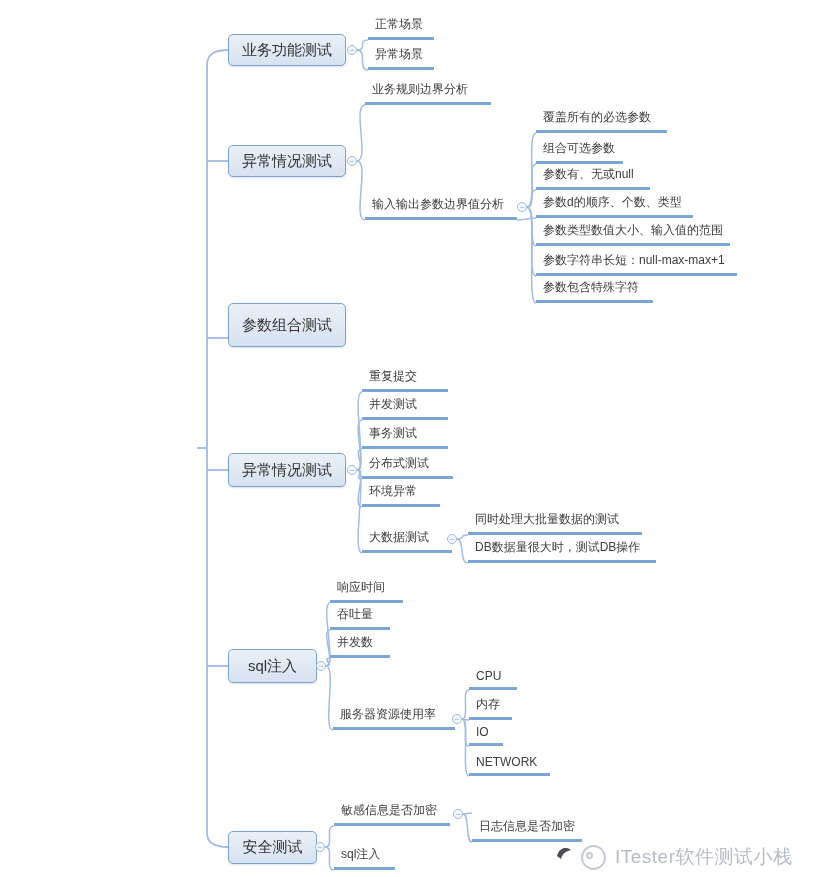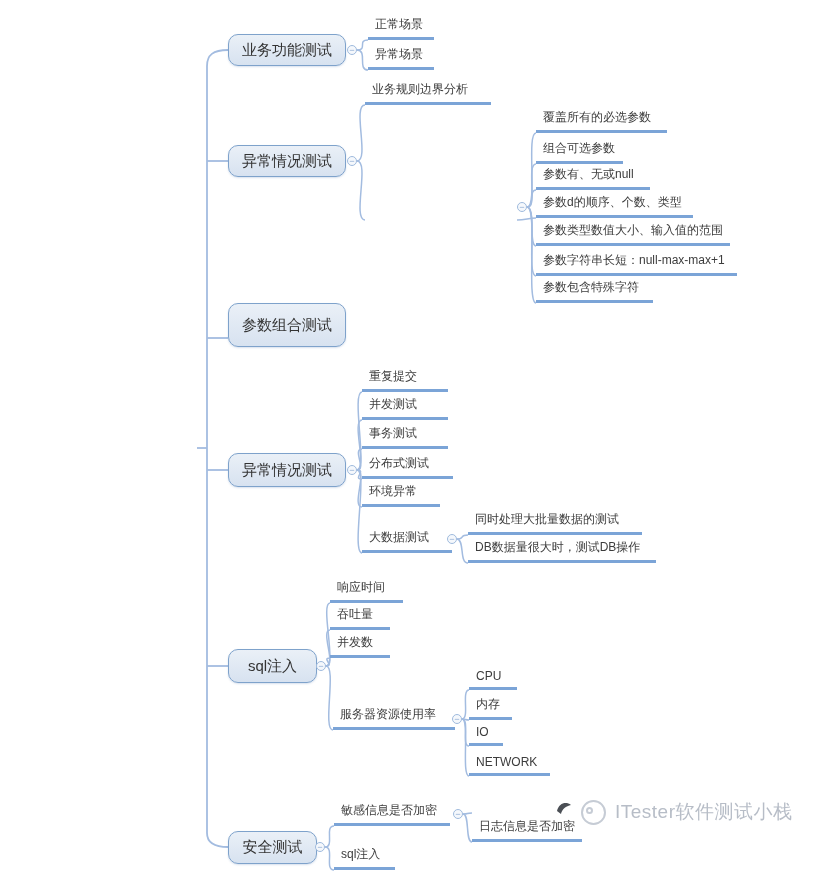--- a/index.html
+++ b/index.html
@@ -4,21 +4,21 @@
 <style>
   html,body{margin:0;padding:0;background:#ffffff;}
   .canvas{
     position:relative;width:814px;height:877px;background:#ffffff;overflow:hidden;
     font-family:"Liberation Sans","DejaVu Sans",sans-serif;
   }
   .wires{position:absolute;left:0;top:0;width:814px;height:877px;}
   .box{
     position:absolute;box-sizing:border-box;
     background:linear-gradient(180deg,#eaf0f7 0%,#d7e2f0 100%);
-    border:1.5px solid #7ea2cb;border-radius:10px;
+    border:1.5px solid #7ea2cb;border-radius:5px;
     display:flex;align-items:center;justify-content:center;
     font-size:15px;color:#333;white-space:nowrap;
     box-shadow:0 1px 2px rgba(110,145,190,.28);
     cursor:default;
   }
   .root-box{
     border:3.5px solid #5e8ac1;border-radius:11px;
     font-size:22px;font-weight:bold;color:#2e2e2e;
     background:linear-gradient(180deg,#eaf0f7 0%,#d3dfee 100%);
   }
@@ -30,21 +30,21 @@
     font-size:12px;color:#3c3c3c;white-space:nowrap;
   }
   .toggle{
     position:absolute;width:10px;height:10px;box-sizing:border-box;
     border:1px solid #9fbadd;border-radius:50%;background:#f5f8fc;
     color:#8aa8d0;font-size:9px;line-height:7px;
     display:flex;align-items:center;justify-content:center;
     cursor:pointer;
   }
   .watermark{
-    position:absolute;left:556px;top:791px;height:42px;
+    position:absolute;left:556px;top:836px;height:42px;
     display:flex;align-items:center;gap:9px;
   }
   .wm-wing{width:16px;height:16px;margin-top:-8px;}
   .wm-logo{
     position:relative;width:25px;height:25px;box-sizing:border-box;
     border:2px solid #c6ccd5;border-radius:50%;background:#fff;
   }
   .wm-logo::before{
     content:"";position:absolute;left:3px;top:5px;width:7px;height:7px;
     box-sizing:border-box;border:2px solid #c6ccd5;border-radius:50%;
@@ -114,20 +114,21 @@
   <div class="box" style="left:228px;top:145px;width:118px;height:32px">异常情况测试</div>
   <div class="box" style="left:228px;top:303px;width:118px;height:44px">参数组合测试</div>
   <div class="box" style="left:228px;top:453px;width:118px;height:34px">异常情况测试</div>
   <div class="box" style="left:228px;top:649px;width:89px;height:34px">sql注入</div>
   <div class="box" style="left:228px;top:831px;width:89px;height:33px">安全测试</div>
 
   <div class="leaf" style="left:368px;top:18px;width:66px">正常场景</div>
   <div class="leaf" style="left:368px;top:48px;width:66px">异常场景</div>
 
   <div class="leaf" style="left:365px;top:83px;width:126px">业务规则边界分析</div>
+  <div class="leaf" style="left:365px;top:198px;width:152px">输入输出参数边界值分析</div>
 
   <div class="leaf" style="left:536px;top:111px;width:131px">覆盖所有的必选参数</div>
   <div class="leaf" style="left:536px;top:142px;width:87px">组合可选参数</div>
   <div class="leaf" style="left:536px;top:168px;width:114px">参数有、无或null</div>
   <div class="leaf" style="left:536px;top:196px;width:157px">参数d的顺序、个数、类型</div>
   <div class="leaf" style="left:536px;top:224px;width:194px">参数类型数值大小、输入值的范围</div>
   <div class="leaf" style="left:536px;top:254px;width:201px">参数字符串长短：null-max-max+1</div>
   <div class="leaf" style="left:536px;top:281px;width:117px">参数包含特殊字符</div>
 
   <div class="leaf" style="left:362px;top:370px;width:86px">重复提交</div>

